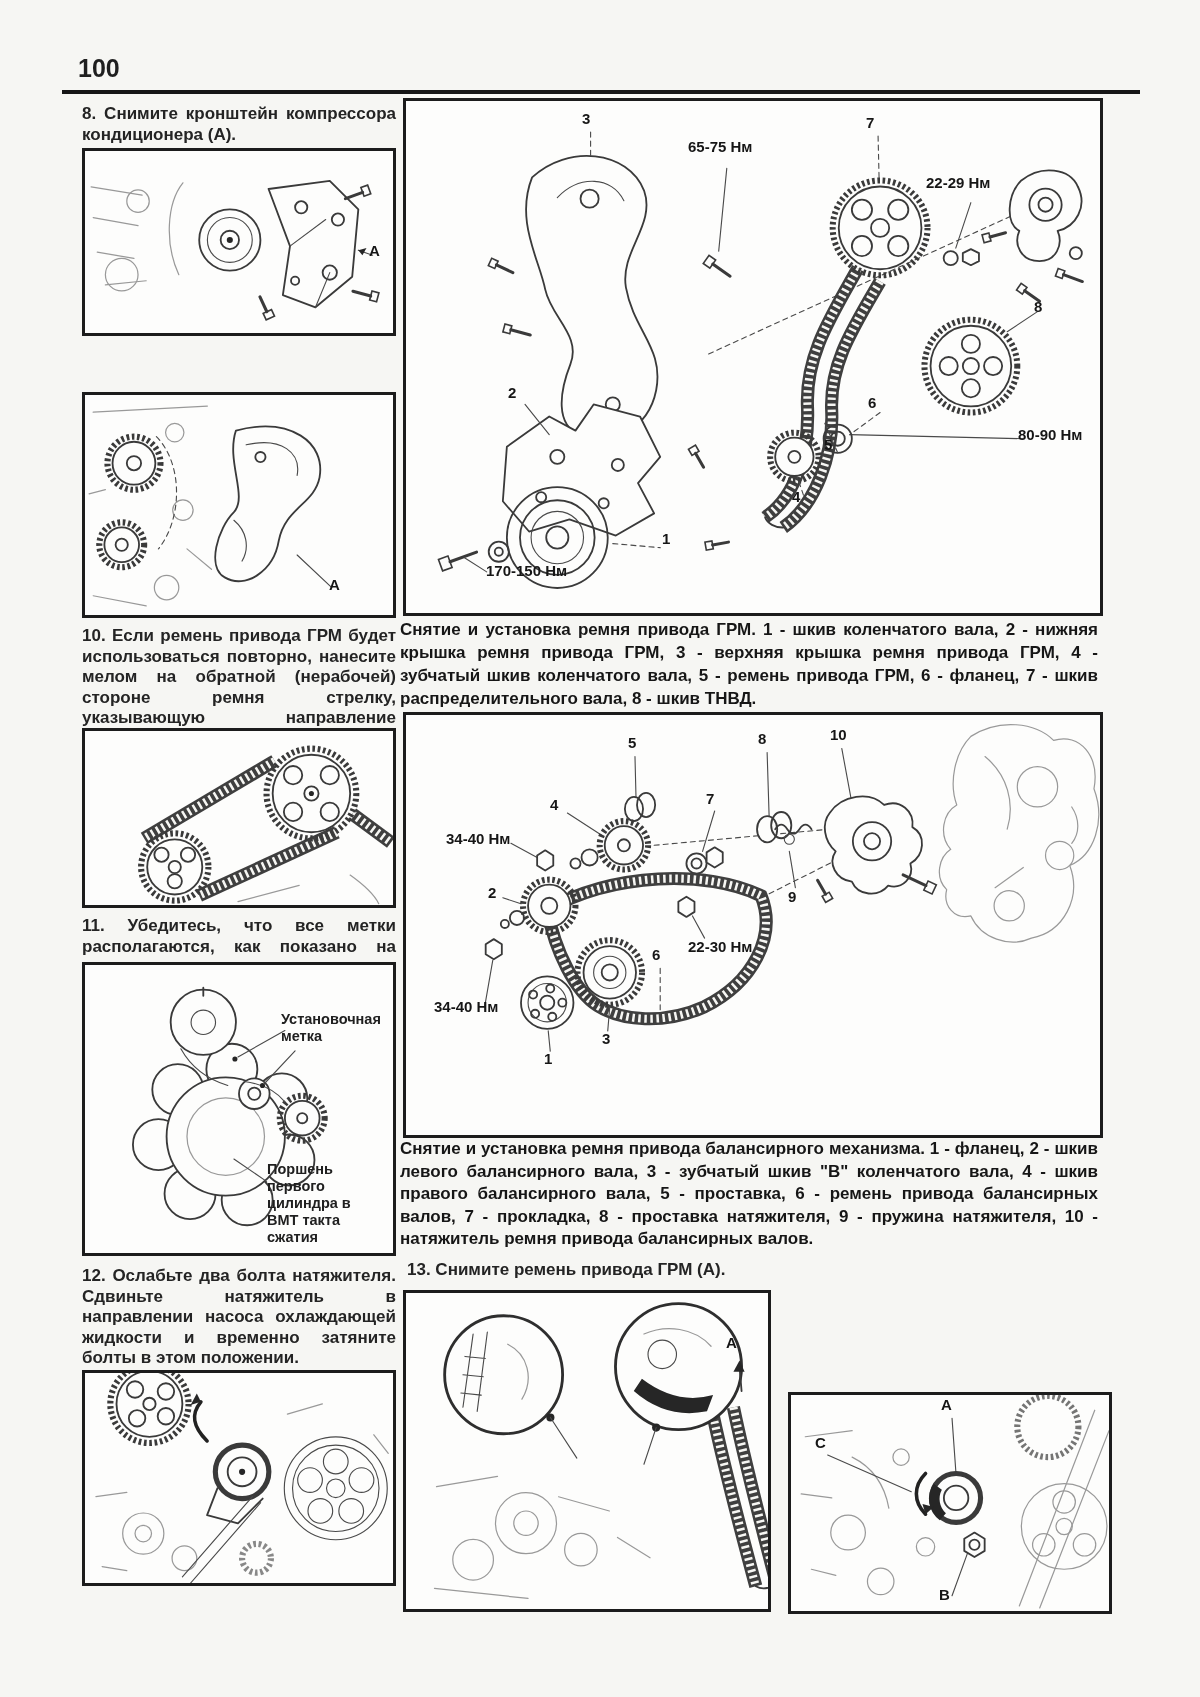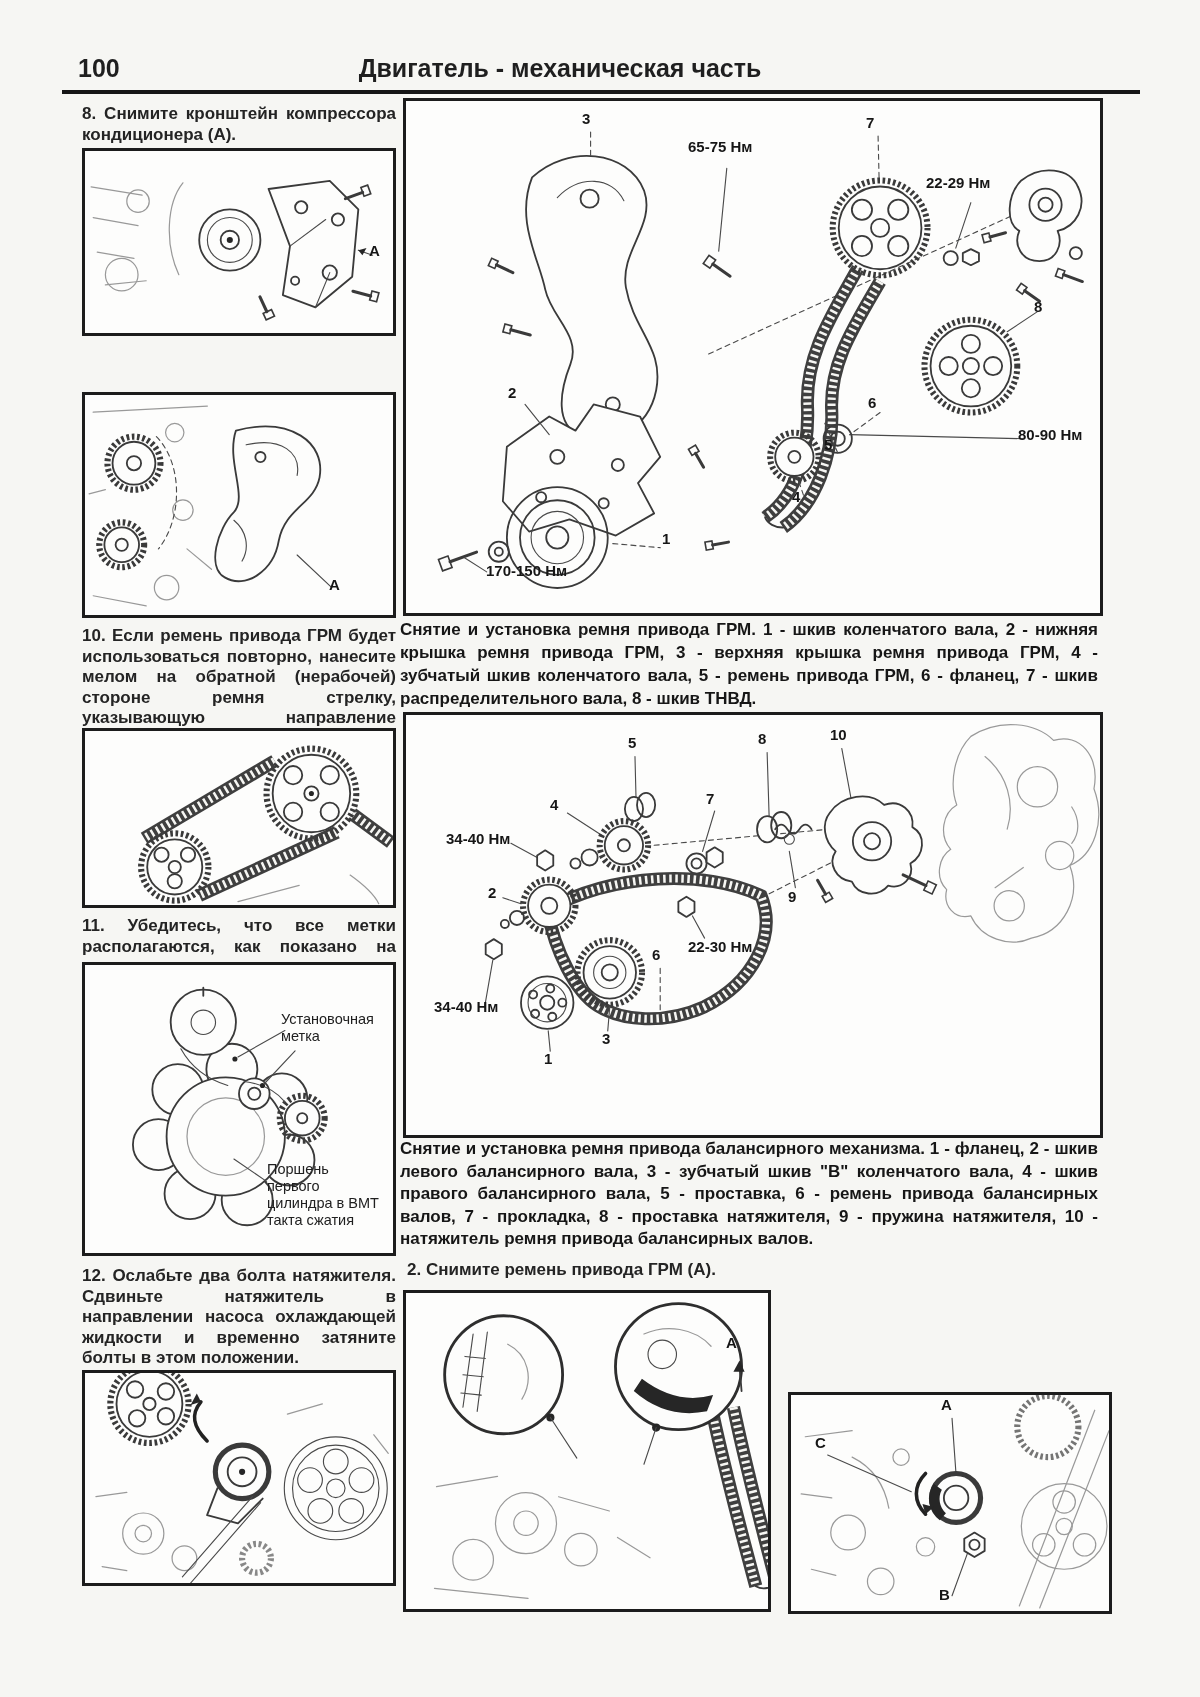--- a/index.html
+++ b/index.html
@@ -9,21 +9,21 @@
   .htitle{position:absolute;left:160px;top:54px;width:800px;text-align:center;
           font-size:25px;font-weight:700;}
   .hrule{position:absolute;left:62px;top:90px;width:1078px;height:4px;background:#161616;}
   .step{position:absolute;margin:4px;font-size:17px;font-weight:700;line-height:20.5px;
         text-align:justify;color:#242424;}
   .caption{position:absolute;margin:0;font-size:17px;font-weight:700;line-height:23px;
         text-align:justify;color:#161616;}
   .frame{position:absolute;border:3px solid #1c1c1c;background:#fdfdfc;}
   .frame svg{position:absolute;left:0;top:0;width:100%;height:100%;}
   .co{position:absolute;font-weight:700;font-size:15px;color:#161616;white-space:nowrap;line-height:16px;}
-  .flabel{position:absolute;font-weight:400;font-size:14.5px;line-height:17px;color:#202020;}
+  .flabel{position:absolute;font-weight:700;font-size:14.5px;line-height:17px;color:#202020;}
   
   .ln{fill:none;stroke:#3a3a3a;stroke-width:1.8;stroke-linecap:round;stroke-linejoin:round;}
   .w{fill:#fdfdfc;}
   .thick{stroke-width:5;}
   .thin{fill:none;stroke:#4a4a4a;stroke-width:1.1;stroke-linecap:round;}
   .lt{fill:none;stroke:#999;stroke-width:1.2;stroke-linecap:round;stroke-linejoin:round;}
   .dash{stroke-dasharray:5 4;}
   .teeth{fill:none;stroke:#3a3a3a;stroke-width:6;stroke-dasharray:2.6 2.6;}
   .mag{fill:#fdfdfc;stroke:#2e2e2e;stroke-width:2.8;}
   .dk{fill:#262626;stroke:none;}
@@ -32,21 +32,20 @@
   .beltB{fill:none;stroke:#f6f6f3;stroke-width:8;stroke-dasharray:2.5 3.5;}
   .bolt rect{fill:#fdfdfc;stroke:#3a3a3a;stroke-width:1.6;}
   .bolt line{stroke:#3a3a3a;stroke-width:3;stroke-linecap:round;}
 </style>
 </head>
 <body>
 
 <div class="page">
 
   <div class="pagenum">100</div>
-  <div class="htitle">Двигатель - механическая часть</div>
   <div class="hrule"></div>
 
   <p class="step" style="left:78px;top:100px;width:314px">8. Снимите кронштейн компрессора кондиционера (А).</p>
 
   <div class="frame" style="left:82px;top:148px;width:308px;height:182px">
     <svg viewBox="0 0 302 176">
       <path class="lt" d="M6,34 L56,42 M8,64 L52,72 M12,98 L48,104 M20,130 L60,126"></path>
       <circle class="lt" cx="36" cy="120" r="16"></circle>
         <circle class="lt" cx="52" cy="48" r="11"></circle>
       <path class="lt" d="M96,30 C80,50 78,90 92,120"></path>
@@ -385,21 +384,21 @@
     <span class="co" style="left:82px;top:170px">2</span>
     <span class="co" style="left:282px;top:224px">22-30 Нм</span>
     <span class="co" style="left:246px;top:232px">6</span>
     <span class="co" style="left:28px;top:284px">34-40 Нм</span>
     <span class="co" style="left:196px;top:316px">3</span>
     <span class="co" style="left:138px;top:336px">1</span>
   </div>
 
   <p class="caption" style="left:400px;top:1138px;width:698px;line-height:22.5px">Снятие и установка ремня привода балансирного механизма. 1 - фланец, 2 - шкив левого балансирного вала, 3 - зубчатый шкив "В" коленчатого вала, 4 - шкив правого балансирного вала, 5 - проставка, 6 - ремень привода балансирных валов, 7 - прокладка, 8 - проставка натяжителя, 9 - пружина натяжителя, 10 - натяжитель ремня привода балансирных валов.</p>
 
-  <p class="step" style="left:403px;top:1256px;width:430px">2. Снимите ремень привода ГРМ (А).</p>
+  <p class="step" style="left:403px;top:1256px;width:430px">13. Снимите ремень привода ГРМ (А).</p>
 
   <div class="frame" style="left:403px;top:1290px;width:362px;height:316px">
     <svg viewBox="0 0 356 310">
       <circle class="lt" cx="118" cy="226" r="30"></circle>
         <circle class="lt" cx="118" cy="226" r="12"></circle>
       <circle class="lt" cx="66" cy="262" r="20"></circle>
         <circle class="lt" cx="172" cy="252" r="16"></circle>
       <path class="lt" d="M30,190 L90,180 M28,290 L120,300 M150,200 L200,214 M208,240 L240,260"></path>
       <path class="beltA" d="M302,120 C314,176 330,236 344,288"></path>
         <path class="beltB" d="M302,120 C314,176 330,236 344,288"></path>

